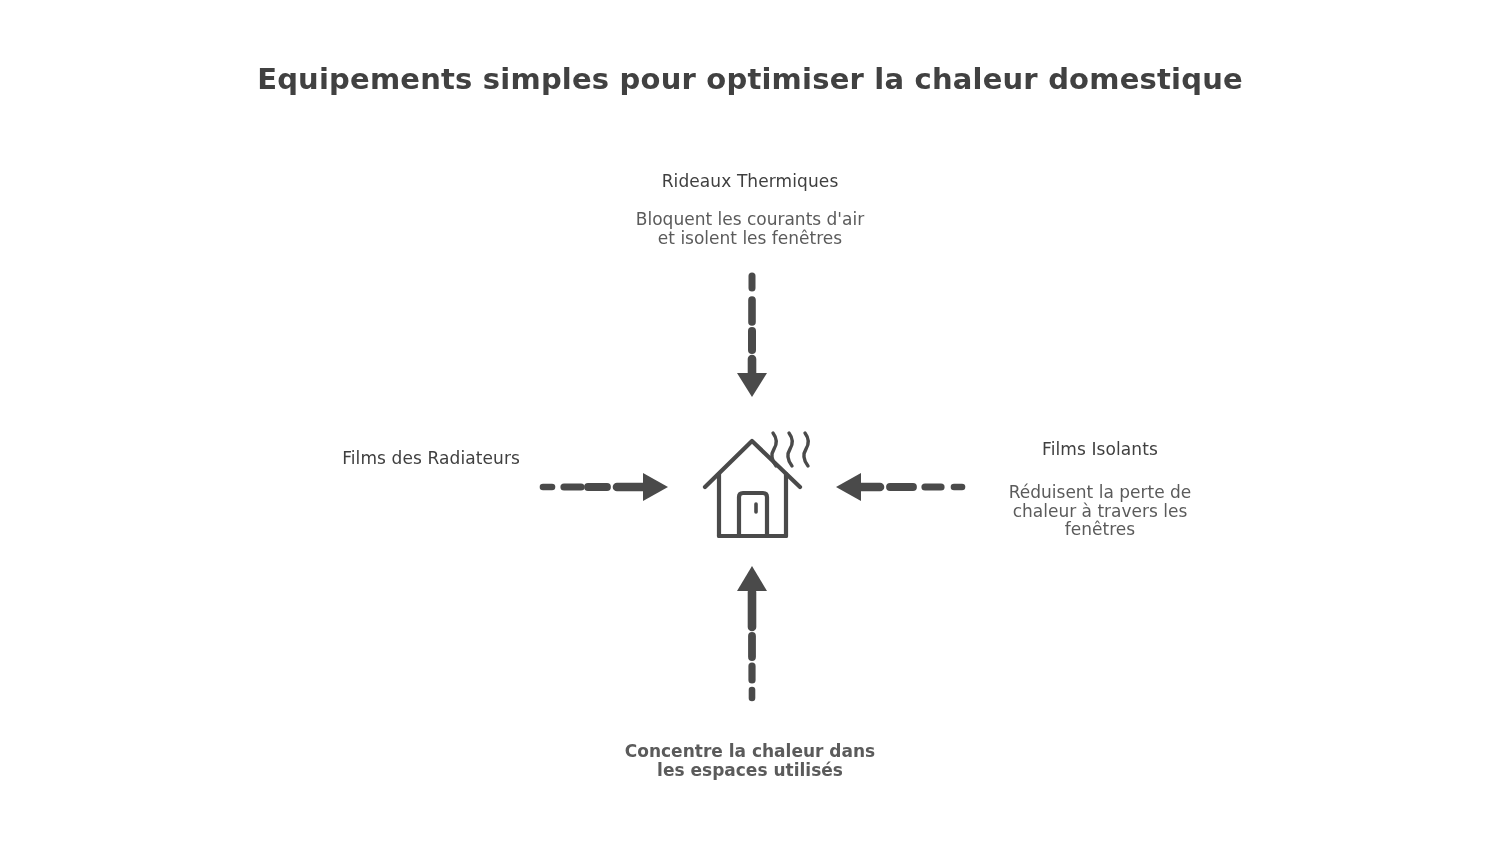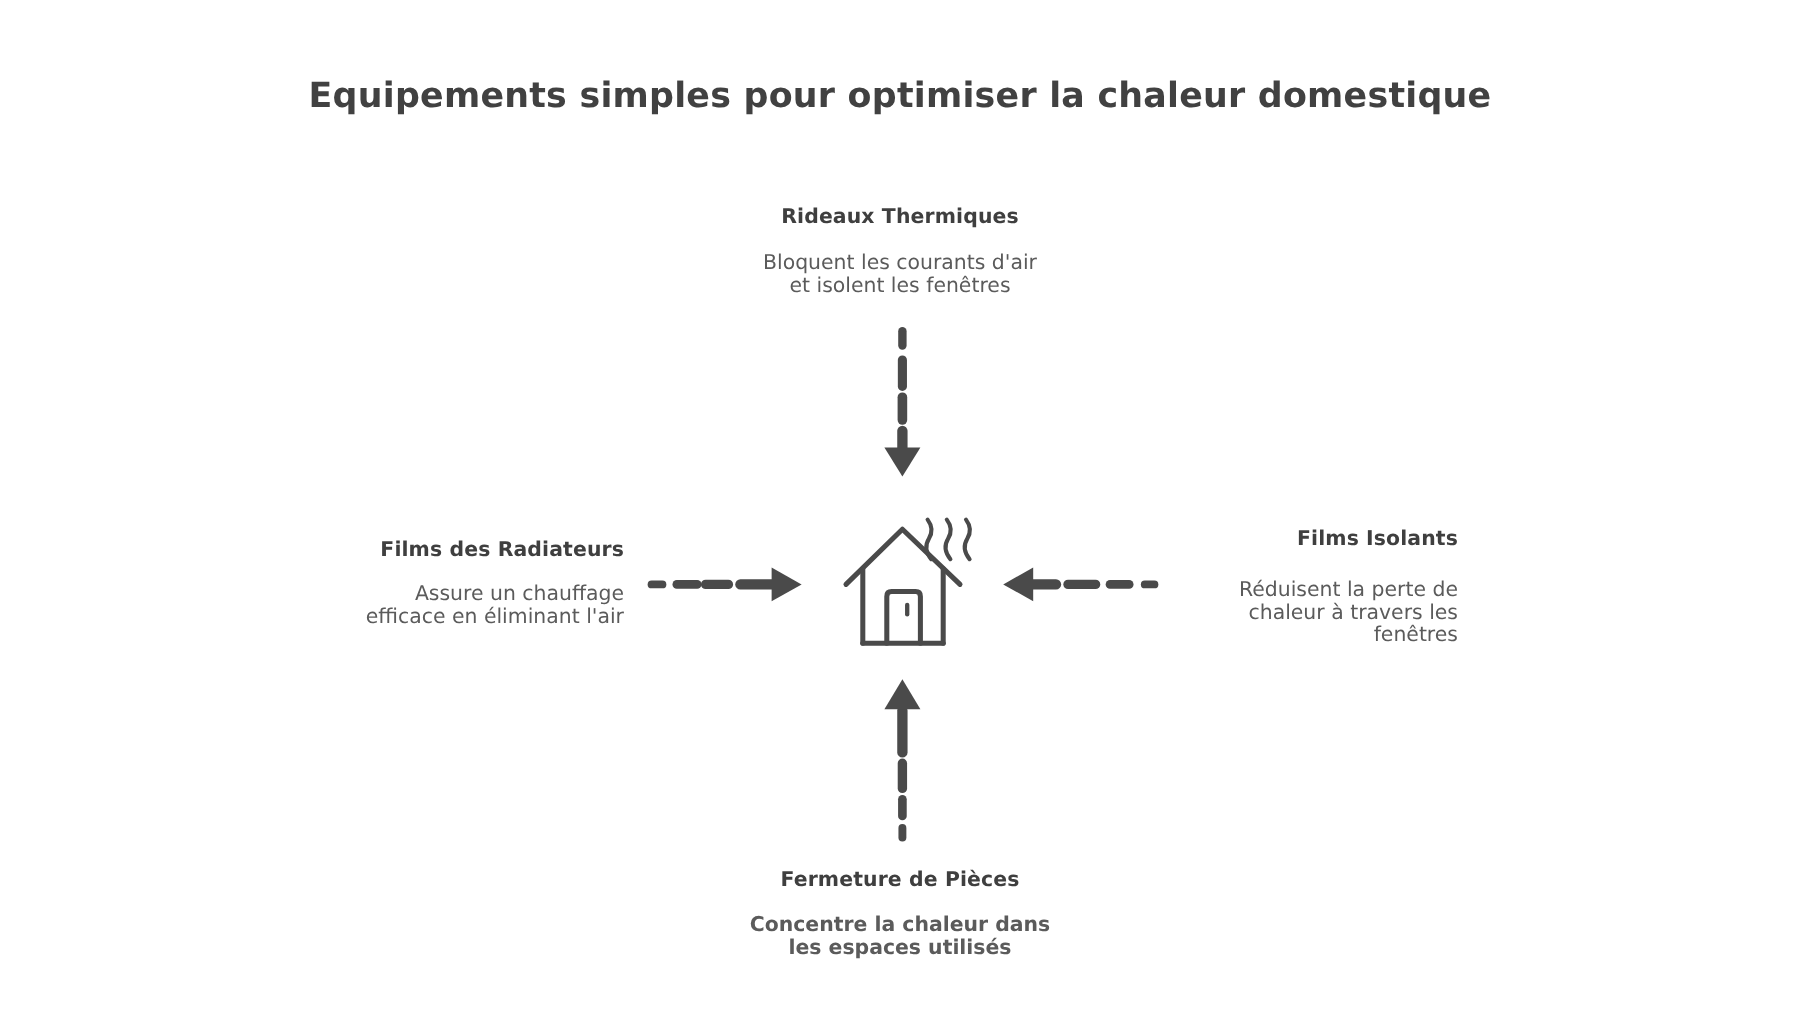--- a/index.html
+++ b/index.html
@@ -38,21 +38,21 @@
     white-space: nowrap;
   }
 
   
   .node {
     position: absolute;
   }
   .node-title {
     font-family: "DejaVu Sans", sans-serif;
     font-size: 17px;
-    font-weight: 700;
+    font-weight: 400;
     color: #3f3f3f;
     letter-spacing: 0.1px;
     white-space: nowrap;
   }
   .node-desc {
     font-family: "DejaVu Sans", sans-serif;
     font-size: 17px;
     font-weight: 400;
     color: #5b5b5b;
     line-height: 18.5px;
@@ -83,21 +83,21 @@
     width: 400px;
     text-align: right;
   }
   #node-left .node-desc { margin-top: 18px; }
 
   
   #node-right {
     left: 985px;
     top: 439px;
     width: 230px;
-    text-align: right;
+    text-align: center;
   }
   #node-right .node-desc { margin-top: 24px; }
 
   
   #graphics {
     position: absolute;
     left: 0;
     top: 0;
     width: 1500px;
     height: 844px;
@@ -170,26 +170,24 @@
     </g>
   </svg>
 
   <div class="node" id="node-top">
     <div class="node-title">Rideaux Thermiques</div>
     <div class="node-desc">Bloquent les courants d'air<br>et isolent les fenêtres</div>
   </div>
 
   <div class="node" id="node-left">
     <div class="node-title">Films des Radiateurs</div>
-    <div class="node-desc">Assure un chauffage<br>efficace en éliminant l'air</div>
   </div>
 
   <div class="node" id="node-right">
     <div class="node-title">Films Isolants</div>
     <div class="node-desc">Réduisent la perte de<br>chaleur à travers les<br>fenêtres</div>
   </div>
 
   <div class="node" id="node-bottom">
-    <div class="node-title">Fermeture de Pièces</div>
     <div class="node-desc">Concentre la chaleur dans<br>les espaces utilisés</div>
   </div>
 
 </div>
 
 </body></html>

